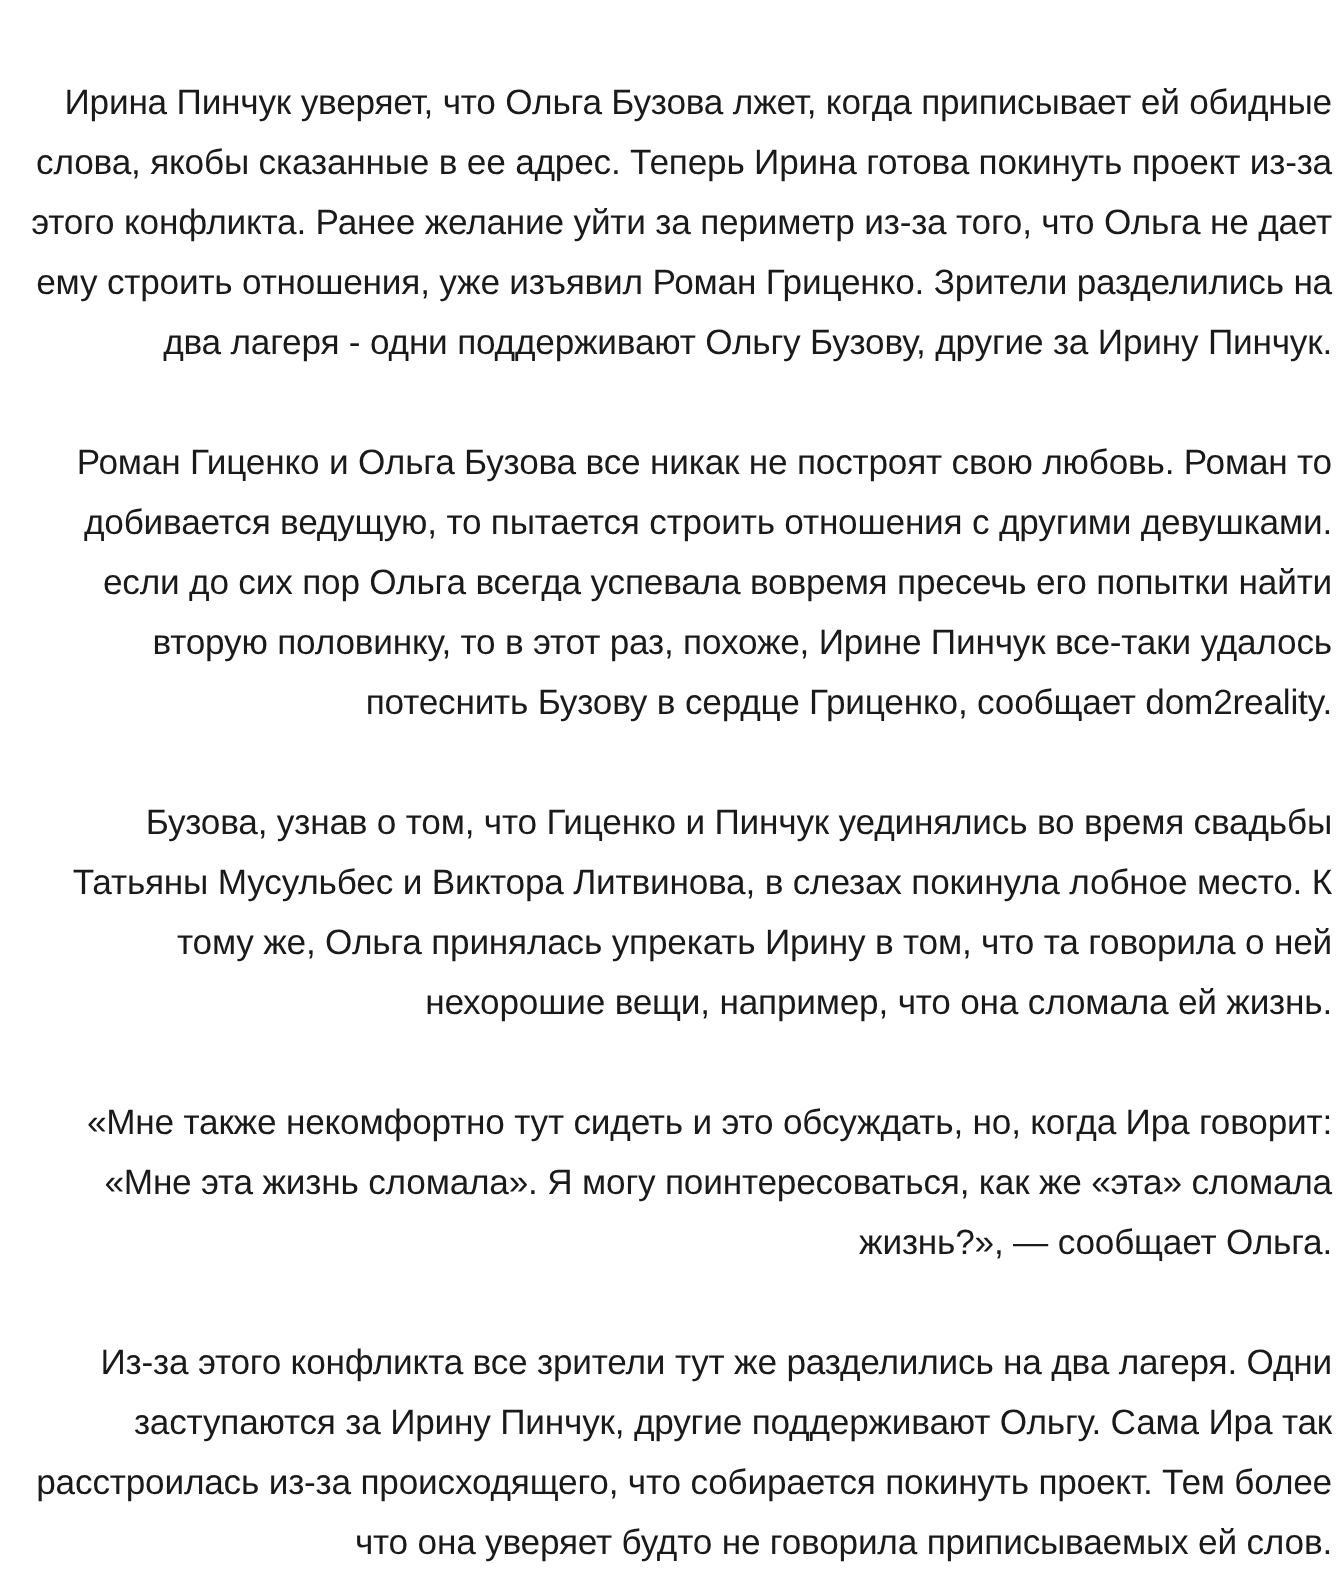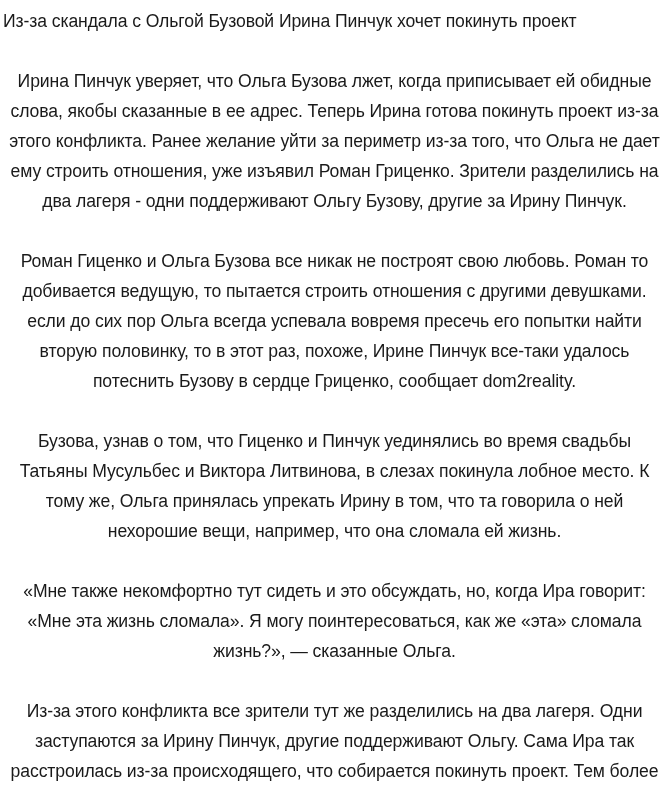--- a/index.html
+++ b/index.html
@@ -29,46 +29,45 @@
     letter-spacing: -0.1px;
     white-space: nowrap;
   }
   .para {
     font-size: 17.6px;
     line-height: 30px;
     font-weight: 400;
     color: #1a1a1a;
     margin: 0;
     letter-spacing: -0.1px;
-    text-align: center;
+    text-align: right;
   }
   .spacer {
     height: 30px;
   }
 </style>
 </head>
 <body>
 
 <div class="article">
 
-  <h1 class="headline">Из-за скандала с Ольгой Бузовой Ирина Пинчук хочет покинуть проект</h1>
 
   <div class="spacer"></div>
 
   <p class="para">Ирина Пинчук уверяет, что Ольга Бузова лжет, когда приписывает ей обидные слова, якобы сказанные в ее адрес. Теперь Ирина готова покинуть проект из-за этого конфликта. Ранее желание уйти за периметр из-за того, что Ольга не дает ему строить отношения, уже изъявил Роман Гриценко. Зрители разделились на два лагеря - одни поддерживают Ольгу Бузову, другие за Ирину Пинчук.</p>
 
   <div class="spacer"></div>
 
   <p class="para">Роман Гиценко и Ольга Бузова все никак не построят свою любовь. Роман то добивается ведущую, то пытается строить отношения с другими девушками. если до сих пор Ольга всегда успевала вовремя пресечь его попытки найти вторую половинку, то в этот раз, похоже, Ирине Пинчук все-таки удалось потеснить Бузову в сердце Гриценко, сообщает dom2reality.</p>
 
   <div class="spacer"></div>
 
   <p class="para">Бузова, узнав о том, что Гиценко и Пинчук уединялись во время свадьбы Татьяны Мусульбес и Виктора Литвинова, в слезах покинула лобное место. К тому же, Ольга принялась упрекать Ирину в том, что та говорила о ней нехорошие вещи, например, что она сломала ей жизнь.</p>
 
   <div class="spacer"></div>
 
-  <p class="para">«Мне также некомфортно тут сидеть и это обсуждать, но, когда Ира говорит: «Мне эта жизнь сломала». Я могу поинтересоваться, как же «эта» сломала жизнь?», — сказанные Ольга.</p>
+  <p class="para">«Мне также некомфортно тут сидеть и это обсуждать, но, когда Ира говорит: «Мне эта жизнь сломала». Я могу поинтересоваться, как же «эта» сломала жизнь?», — сообщает Ольга.</p>
 
   <div class="spacer"></div>
 
   <p class="para">Из-за этого конфликта все зрители тут же разделились на два лагеря. Одни заступаются за Ирину Пинчук, другие поддерживают Ольгу. Сама Ира так расстроилась из-за происходящего, что собирается покинуть проект. Тем более что она уверяет будто не говорила приписываемых ей слов.</p>
 
 </div>
 
 </body></html>

